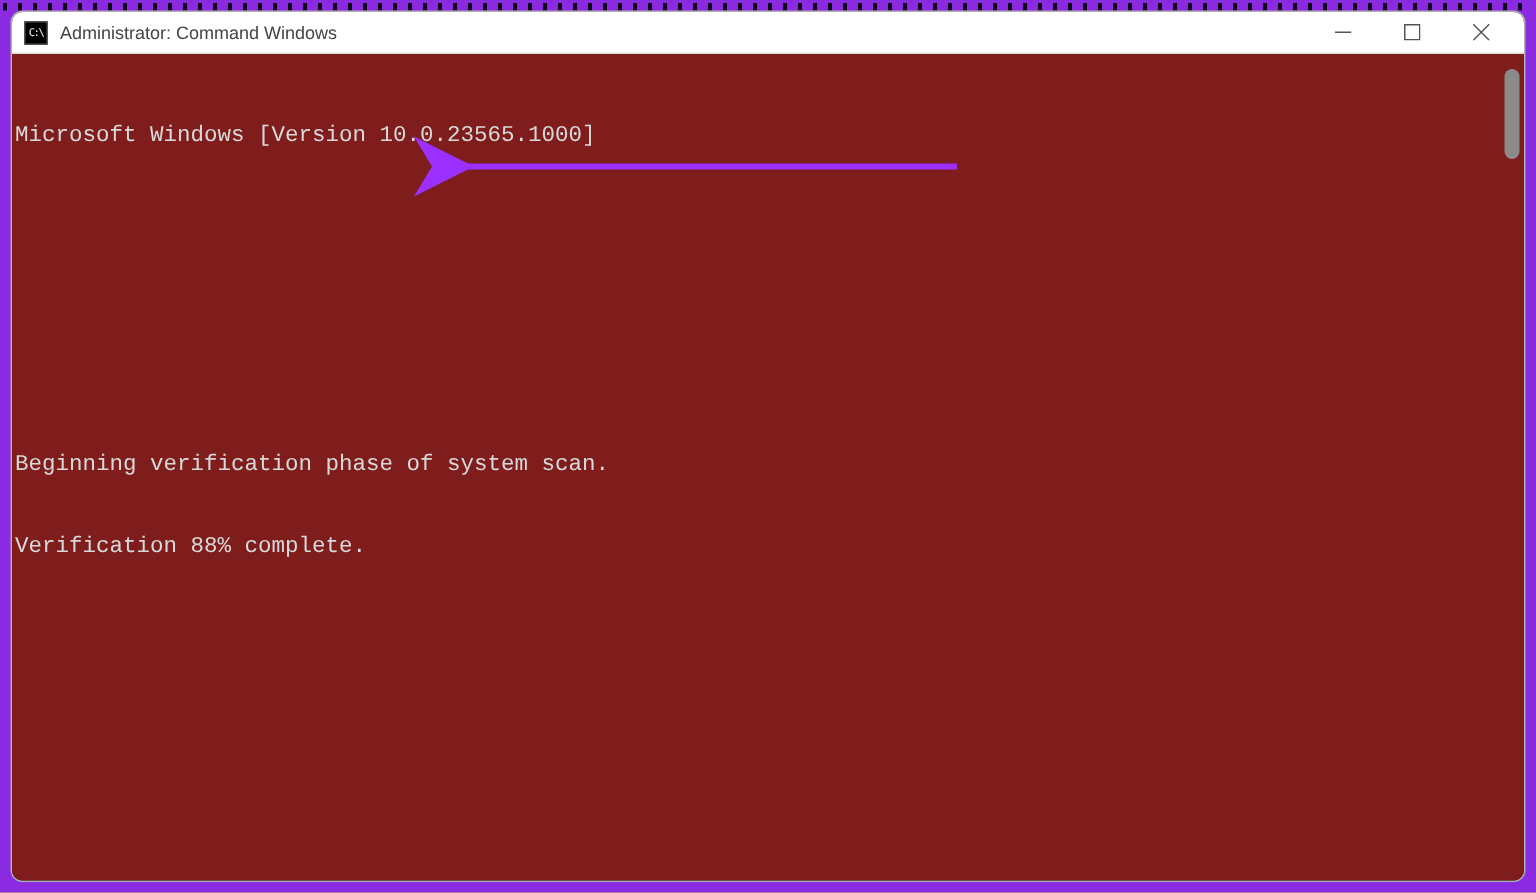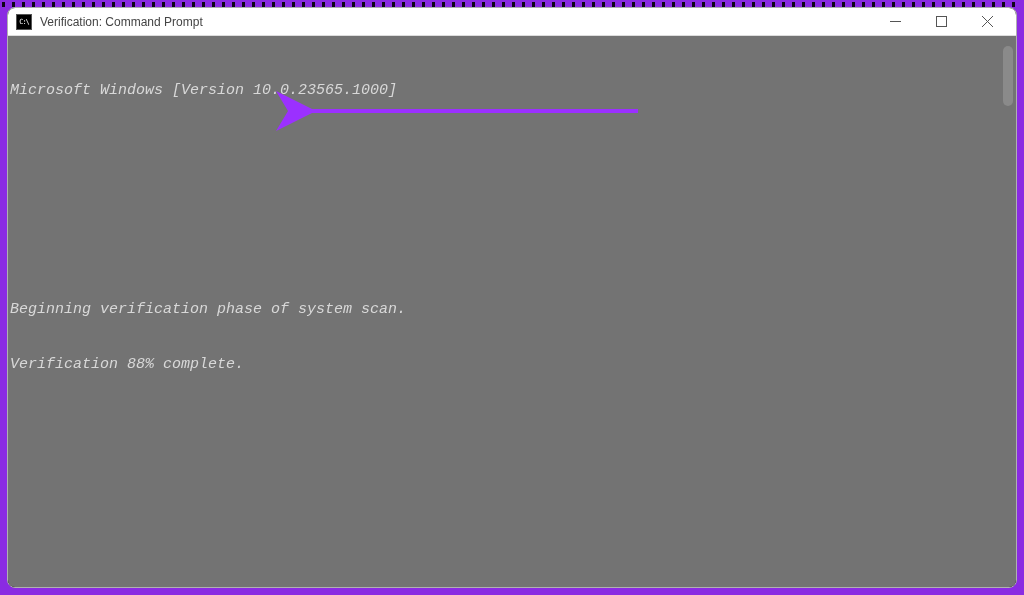--- a/index.html
+++ b/index.html
@@ -73,28 +73,27 @@
       cursor: pointer;
       color: #444;
     }
     .win-btn svg { width: 11px; height: 11px; }
     .terminal {
       position: absolute;
       top: 28px;
       left: 0;
       right: 0;
       bottom: 0;
-      background: #737373;
+      background: #7f1d1d;
       color: #d8d8d8;
       font-family: Consolas, 'Courier New', monospace;
       font-size: 15px;
       line-height: 1.22;
       padding: 9px 2px 2px 2px;
       white-space: pre-wrap;
-      font-style: italic;
     }
     .scrollbar {
       position: absolute;
       top: 38px;
       right: 3px;
       width: 10px;
       height: 60px;
       background: #8a8a8a;
       border-radius: 5px;
     }
@@ -113,21 +112,21 @@
 
 <div class="outer">
   <div class="dots-top"></div>
 
   <div class="window">
 
     <div class="titlebar">
       <div class="app-icon">
         <span>C:\</span>
       </div>
-      <div class="title-text">Verification: Command Prompt</div>
+      <div class="title-text">Administrator: Command Windows</div>
       <div class="win-controls">
         <div class="win-btn">
           <svg viewBox="0 0 11 11">
               <line x1="0" y1="5.5" x2="11" y2="5.5" stroke="#555" stroke-width="1"></line>
             </svg>
         </div>
         <div class="win-btn">
           <svg viewBox="0 0 11 11">
               <rect x="0.5" y="0.5" width="10" height="10" fill="none" stroke="#555" stroke-width="1"></rect>
             </svg>

